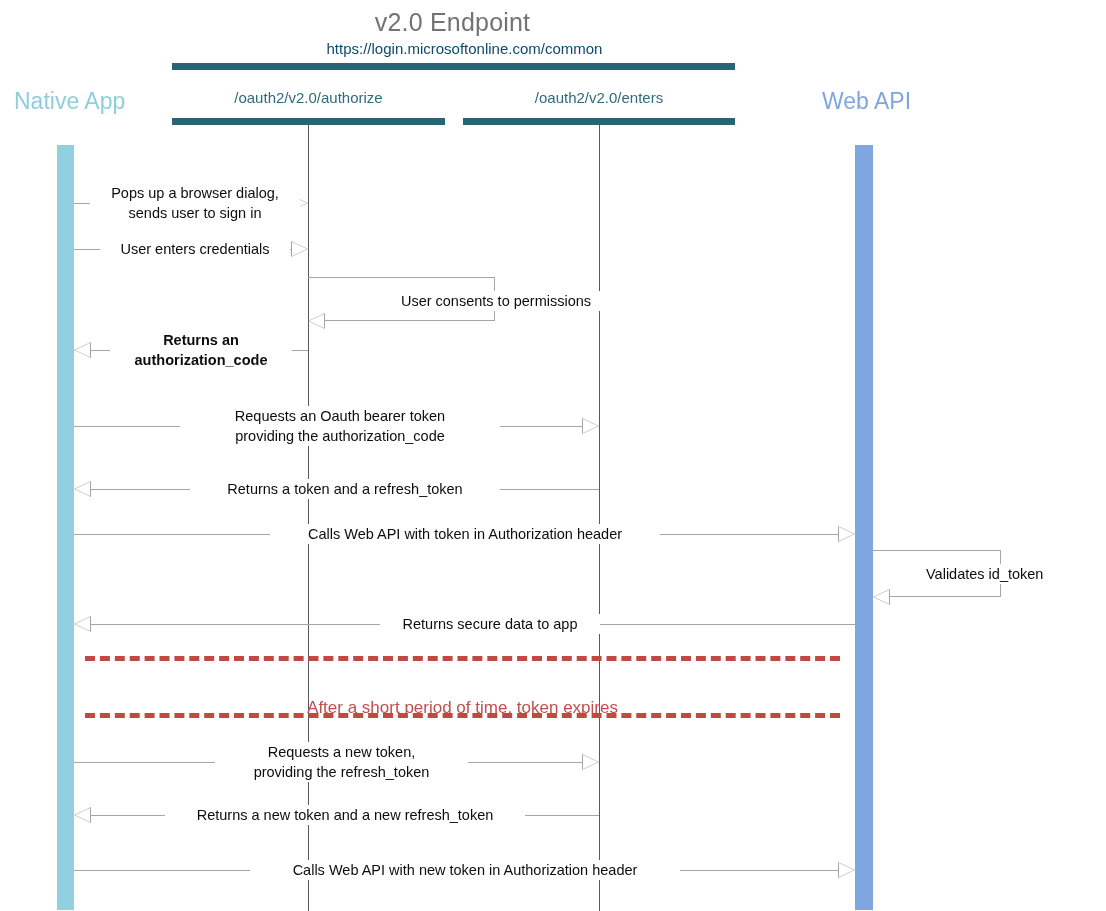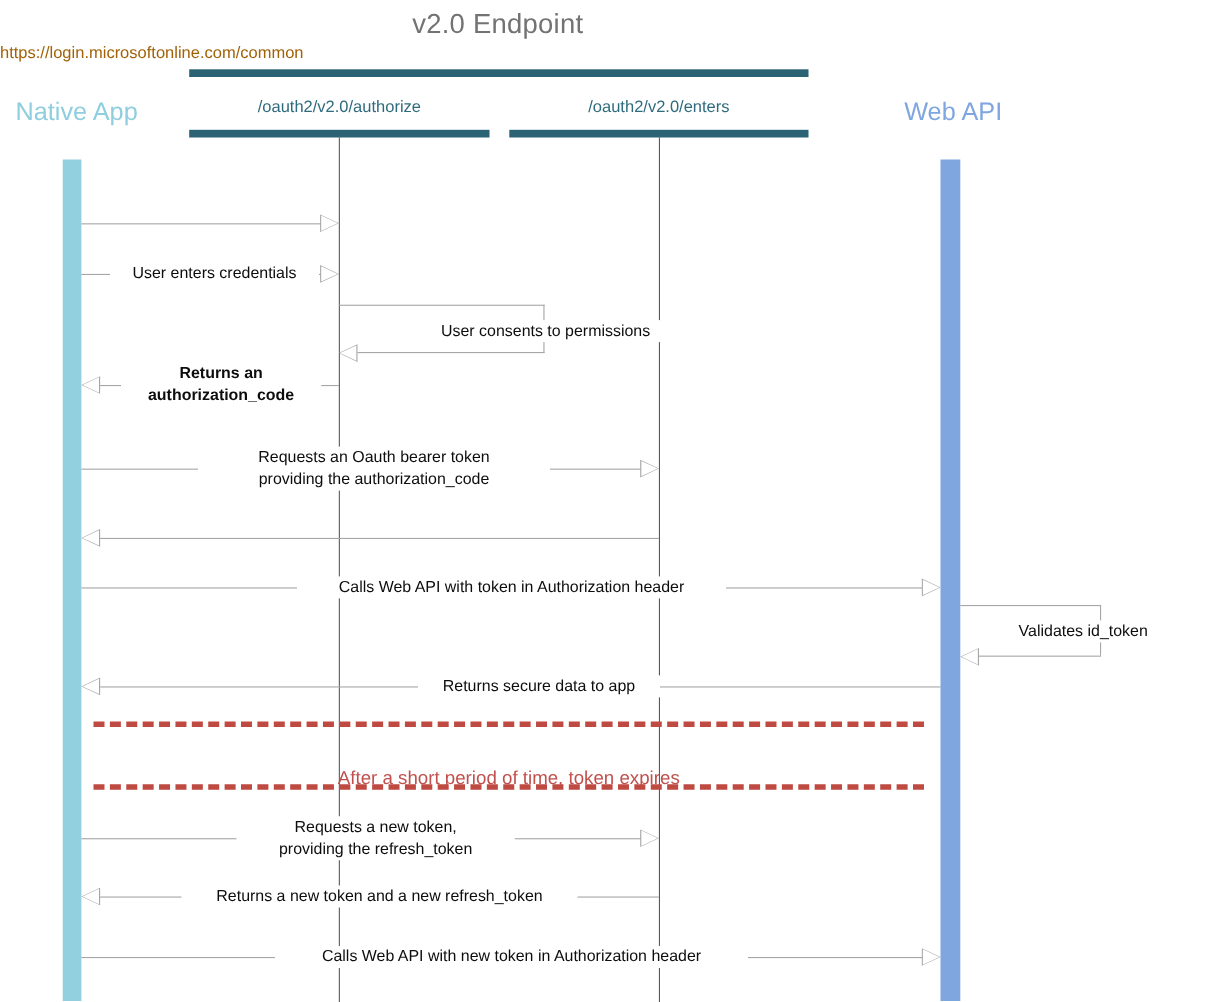--- a/index.html
+++ b/index.html
@@ -26,22 +26,24 @@
     width: 905px;
     text-align: center;
     font-size: 25px;
     color: #737373;
     letter-spacing: .2px;
   }
   .title-sub {
     position: absolute;
     left: 0; top: 40px;
     width: 905px;
+    text-align: center;
     font-size: 15px;
-    color: #a16207;
+    color: #0c4a6e;
+    padding-left: 12px;
   }
   .teal-bar {
     position: absolute;
     background: #2B6374;
     height: 7px;
   }
   .endpoint-label {
     position: absolute;
     text-align: center;
     font-size: 15px;
@@ -163,20 +165,24 @@
   <div class="actor-label actor-webapi">Web API</div>
 
   <div class="lifeline-bar lifeline-native"></div>
   <div class="lifeline-bar lifeline-webapi"></div>
 
   <div class="lifeline-line ll-authorize"></div>
   <div class="lifeline-line ll-token"></div>
 
   <div class="msg-line" style="left:74px; top:203px; width:218px;"></div>
   <div class="arrow-head arrow-right" style="left:291px; top:195px;"></div>
+  <div class="msg-text" style="left:90px; top:183px; width:200px;">
+    <span>Pops up a browser dialog,</span><br>
+    <span>sends user to sign in</span>
+  </div>
 
   <div class="msg-line" style="left:74px; top:249px; width:218px;"></div>
   <div class="arrow-head arrow-right" style="left:291px; top:241px;"></div>
   <div class="msg-text" style="left:100px; top:239px; width:180px;">
     <span>User enters credentials</span>
   </div>
 
   <div class="selfloop-seg" style="left:308px; top:277px; width:187px; height:1px;"></div>
   <div class="selfloop-seg" style="left:494px; top:277px; width:1px; height:44px;"></div>
   <div class="selfloop-seg" style="left:325px; top:320px; width:170px; height:1px;"></div>
@@ -194,20 +200,23 @@
 
   <div class="msg-line" style="left:74px; top:426px; width:509px;"></div>
   <div class="arrow-head arrow-right" style="left:582px; top:418px;"></div>
   <div class="msg-text" style="left:180px; top:406px; width:310px;">
     <span>Requests an Oauth bearer token</span><br>
     <span>providing the authorization_code</span>
   </div>
 
   <div class="msg-line" style="left:91px; top:489px; width:508px;"></div>
   <div class="arrow-head arrow-left" style="left:74px; top:481px;"></div>
+  <div class="msg-text" style="left:190px; top:479px; width:300px;">
+    <span>Returns a token and a refresh_token</span>
+  </div>
 
   <div class="msg-line" style="left:74px; top:534px; width:765px;"></div>
   <div class="arrow-head arrow-right" style="left:838px; top:526px;"></div>
   <div class="msg-text" style="left:270px; top:524px; width:380px;">
     <span>Calls Web API with token in Authorization header</span>
   </div>
 
   <div class="selfloop-seg" style="left:873px; top:550px; width:128px; height:1px;"></div>
   <div class="selfloop-seg" style="left:1000px; top:550px; width:1px; height:46px;"></div>
   <div class="selfloop-seg" style="left:890px; top:596px; width:111px; height:1px;"></div>

